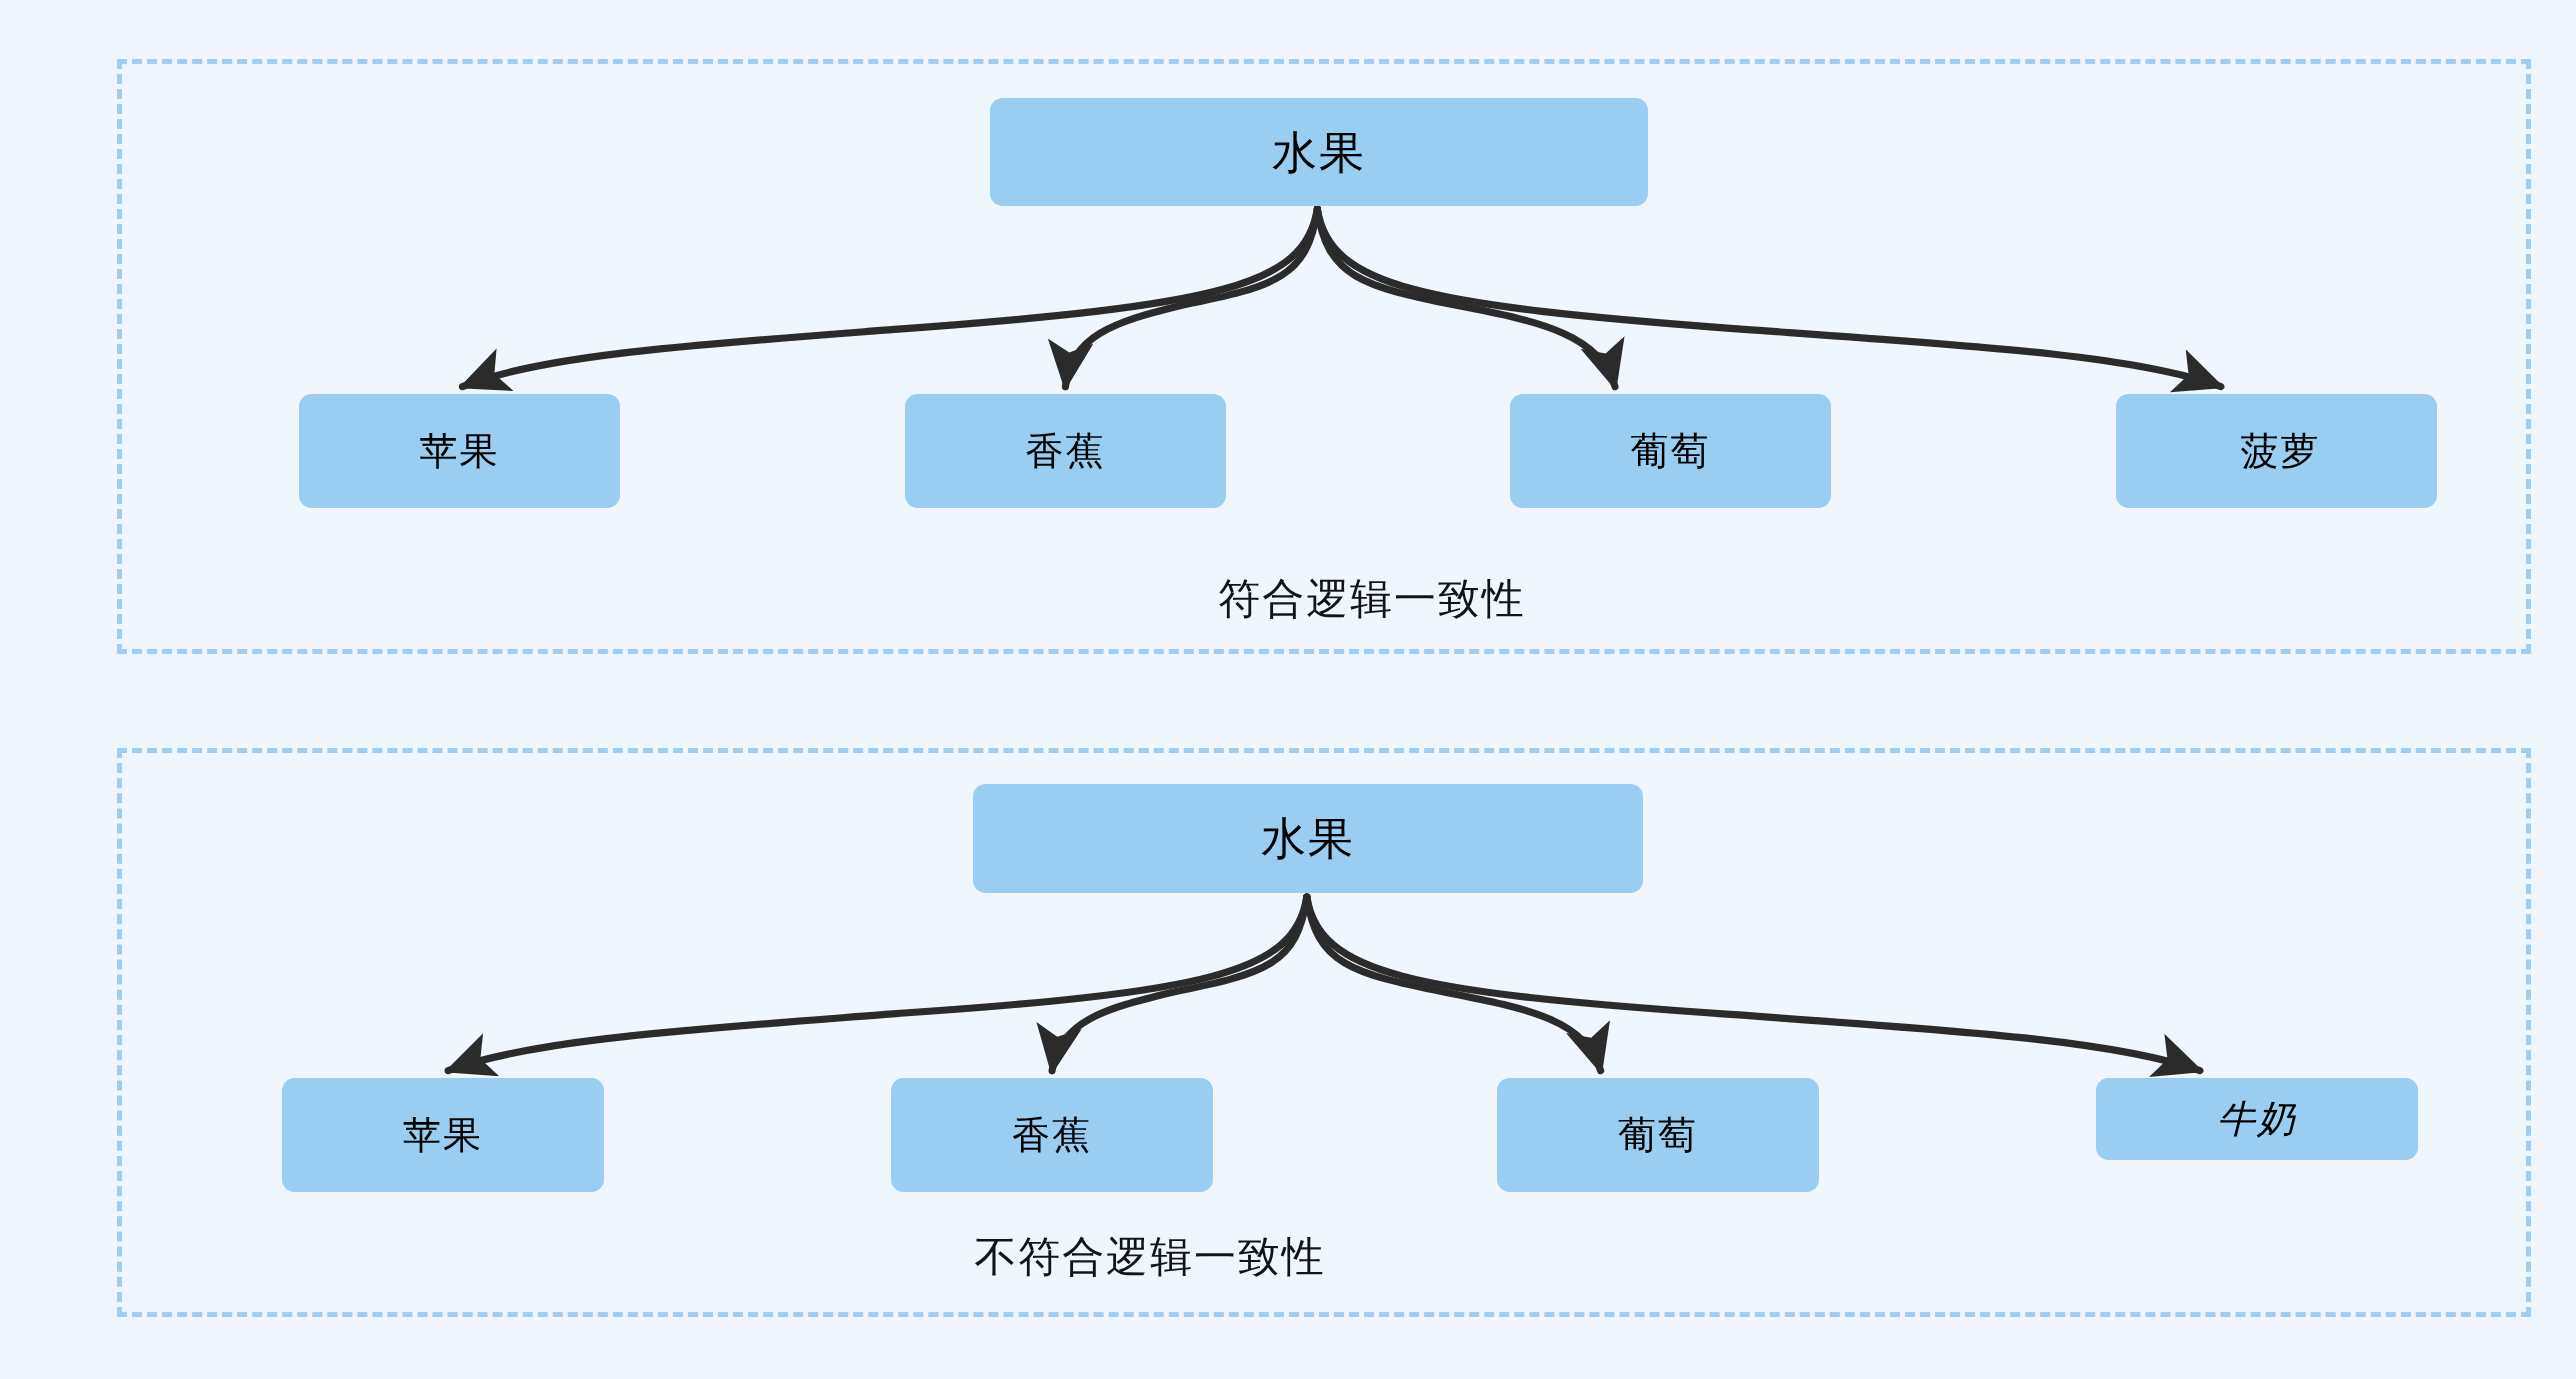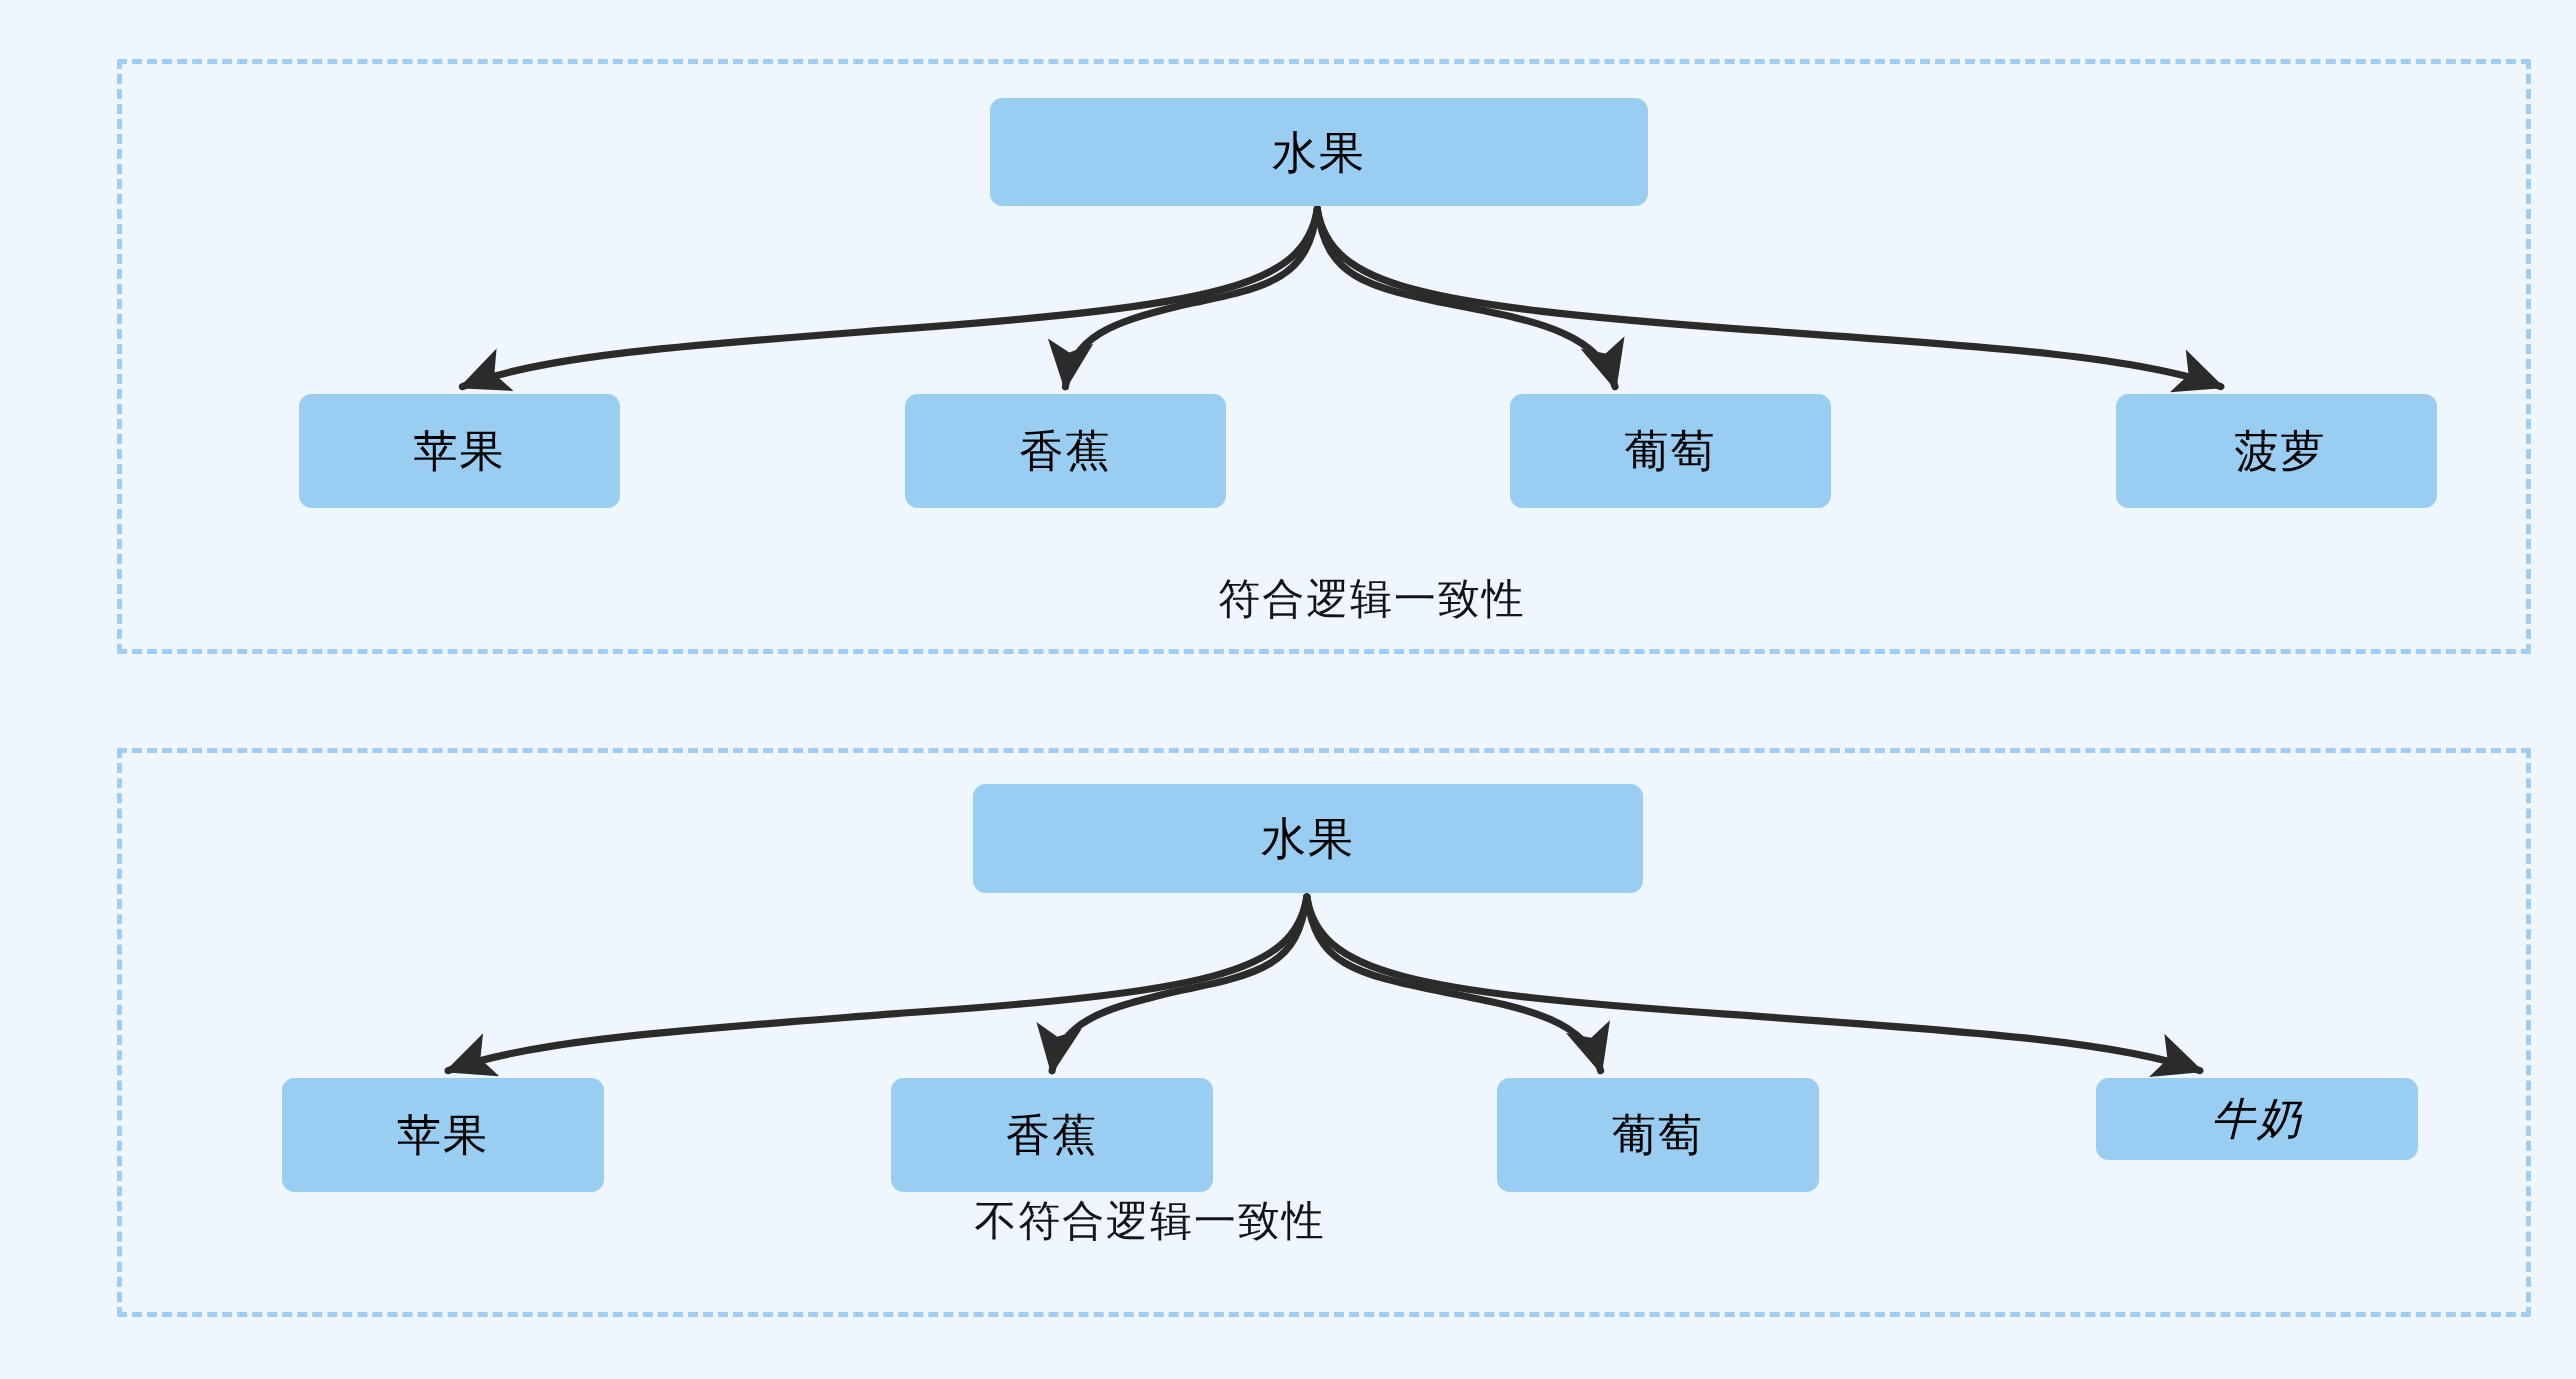--- a/index.html
+++ b/index.html
@@ -43,21 +43,21 @@
   }
   .node {
     position: absolute;
     box-sizing: border-box;
     background: #9ACDF2;
     border-radius: 12.4px;
     display: flex;
     align-items: center;
     justify-content: center;
     color: #000000;
-    font-size: 44px;
+    font-size: 38px;
     line-height: 1;
     letter-spacing: 1.9px;
     font-weight: 400;
     user-select: none;
   }
   .node.root { font-size: 45px; }
   .caption {
     position: absolute;
     color: #111418;
     font-size: 42px;
@@ -139,18 +139,18 @@
   <div class="node" style="left:855px; top:1078px; width:322px; height:114px;">
     <span>香蕉</span>
   </div>
   <div class="node" style="left:1461px; top:1078px; width:322px; height:114px;">
     <span>葡萄</span>
   </div>
   <div class="node" style="left:2060px; top:1078px; width:322px; height:82px;font-style:italic;">
     <span>牛奶</span>
   </div>
 
-  <div class="caption" style="left:0; top:1193px; width:2228px;">
+  <div class="caption" style="left:0; top:1229px; width:2228px;">
     <span>不符合逻辑一致性</span>
   </div>
 
 </div>
 
 
 </body></html>

